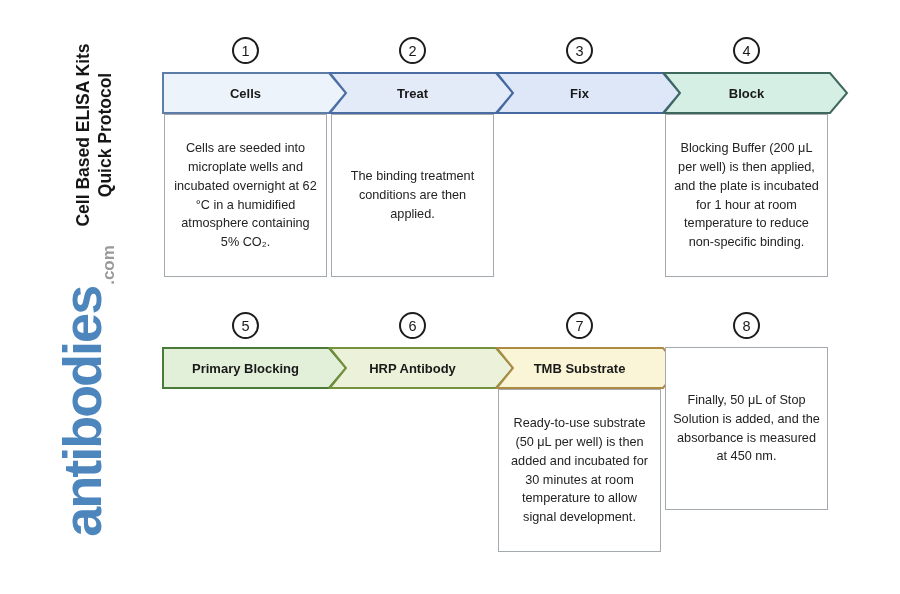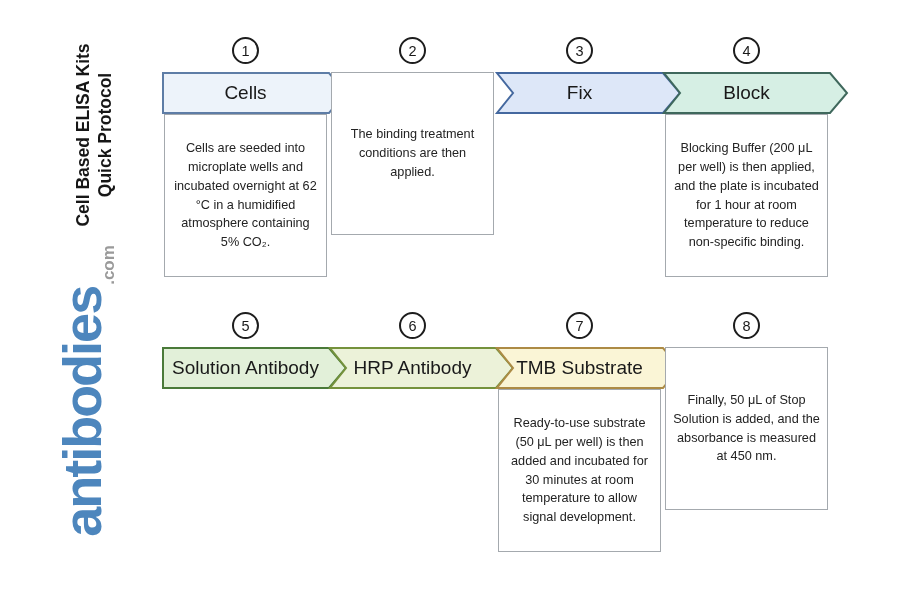--- a/index.html
+++ b/index.html
@@ -83,23 +83,24 @@
     left: 0; top: 0;
     overflow: visible;
   }
   .arrow-label {
     position: absolute;
     left: 0; top: 0;
     width: 167px; height: 42px;
     display: flex;
     align-items: center;
     justify-content: center;
-    font-size: 19px;
+    font-size: 13px;
     color: #191919;
     z-index: 2;
+    font-weight: bold;
   }
   .box {
     box-sizing: border-box;
     height: 163px;
     margin: 0 2px;
     background: #ffffff;
     border: 1.5px solid #a4a9ae;
     display: flex;
     align-items: center;
     justify-content: center;
@@ -137,20 +138,26 @@
         </svg>
         <div class="arrow-label">Cells</div>
       </div>
       <div class="box">
         <p class="desc">Cells are seeded into microplate wells and incubated overnight at 62 °C in a humidified atmosphere containing 5% CO₂.</p>
       </div>
     </div>
 
     <div class="col">
       <div class="circle">2</div>
+      <div class="arrow">
+        <svg width="185" height="42" viewBox="0 0 185 42">
+          <polygon points="1,1 167,1 184,21 167,41 1,41 17,21" stroke-width="2" fill="#e3eaf8" stroke="#4a6ea4"></polygon>
+        </svg>
+        <div class="arrow-label">Treat</div>
+      </div>
       <div class="box">
         <p class="desc">The binding treatment conditions are then applied.</p>
       </div>
     </div>
 
     <div class="col">
       <div class="circle">3</div>
       <div class="arrow">
         <svg width="185" height="42" viewBox="0 0 185 42">
           <polygon points="1,1 167,1 184,21 167,41 1,41 17,21" stroke-width="2" fill="#dde7f8" stroke="#44689f"></polygon>
@@ -175,21 +182,21 @@
   </div>
 
   <div class="step-row">
 
     <div class="col">
       <div class="circle">5</div>
       <div class="arrow">
         <svg width="185" height="42" viewBox="0 0 185 42">
           <polygon points="1,1 167,1 184,21 167,41 1,41" stroke-width="2" fill="#e2f0d9" stroke="#4a7a39"></polygon>
         </svg>
-        <div class="arrow-label">Solution Antibody</div>
+        <div class="arrow-label">Primary Blocking</div>
       </div>
     </div>
 
     <div class="col">
       <div class="circle">6</div>
       <div class="arrow">
         <svg width="185" height="42" viewBox="0 0 185 42">
           <polygon points="1,1 167,1 184,21 167,41 1,41 17,21" stroke-width="2" fill="#ecf2d9" stroke="#75923c"></polygon>
         </svg>
         <div class="arrow-label">HRP Antibody</div>

